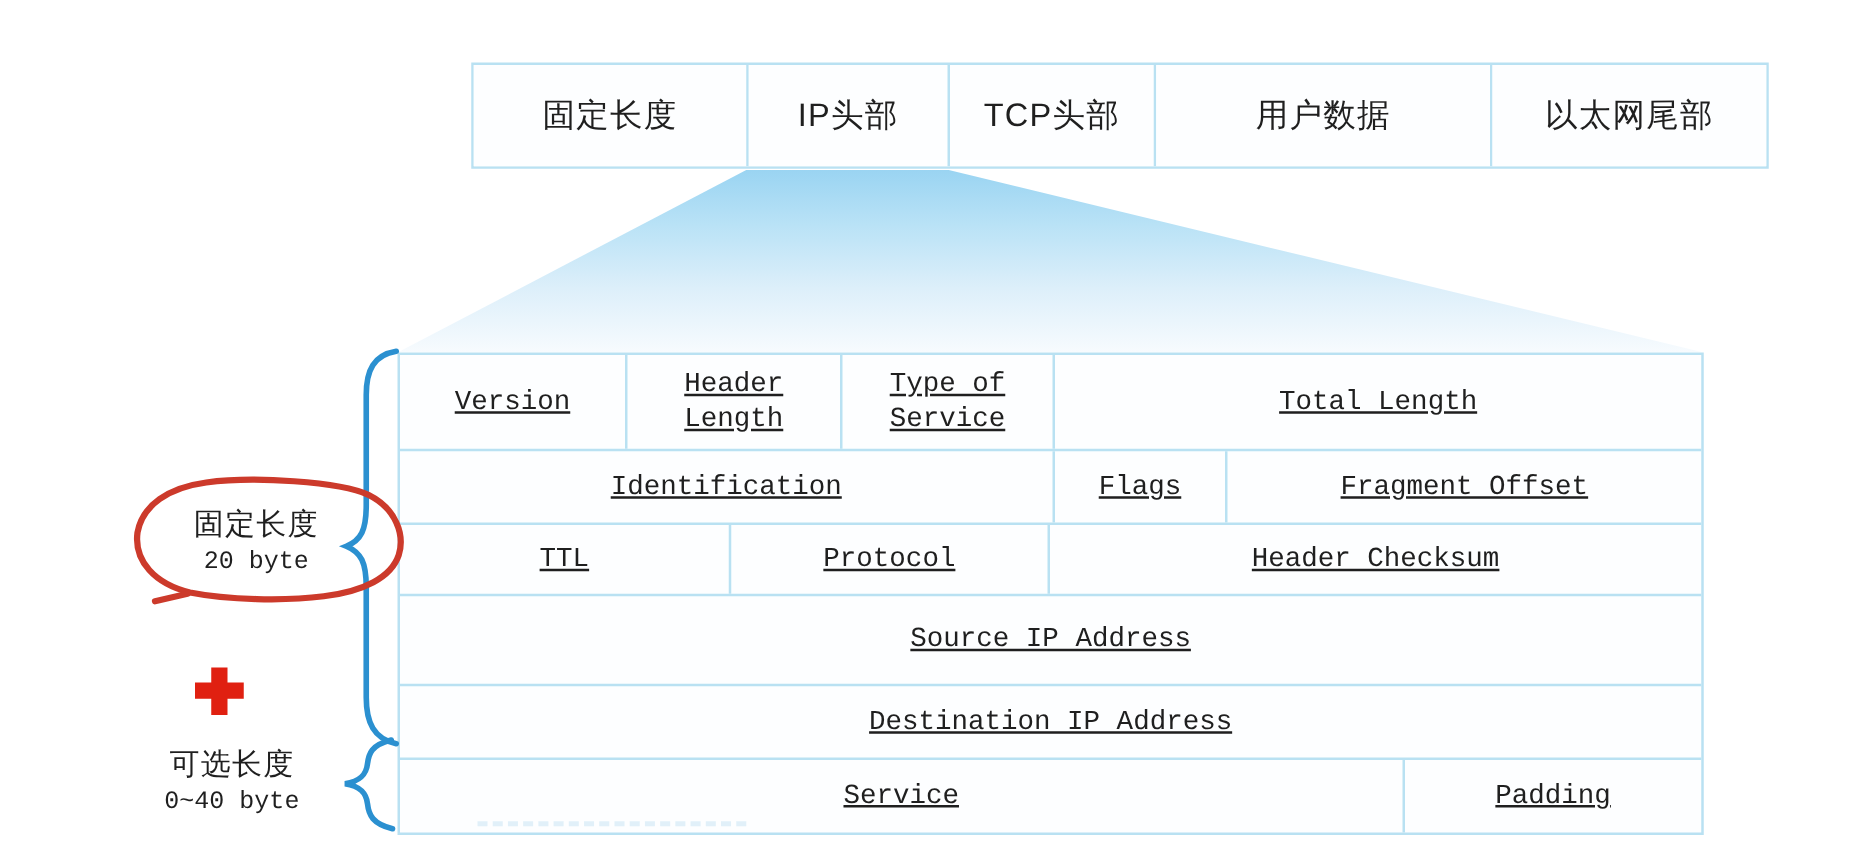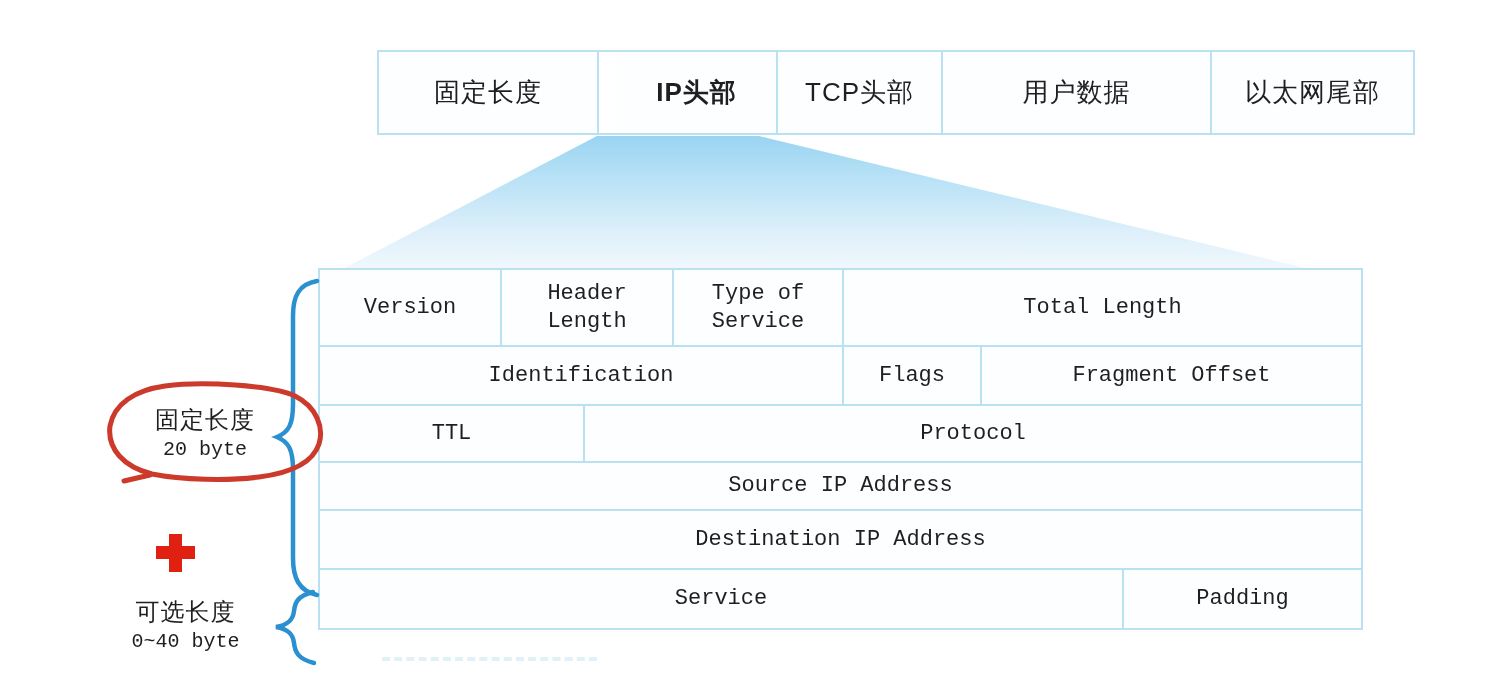--- a/index.html
+++ b/index.html
@@ -14,33 +14,33 @@
     position:absolute;left:377px;top:50px;width:1038px;height:85px;
     display:flex;box-sizing:border-box;
     border:2px solid var(--border,#b9e1f2);background:#fff;
   }
   .fcell{
     box-sizing:border-box;display:flex;align-items:center;justify-content:center;
     border-right:2px solid var(--border,#b9e1f2);
     font-size:26px;letter-spacing:1px;white-space:nowrap;background:#fdfeff;
   }
   .fcell:last-child{border-right:none;flex:1;text-align:center;}
-  .fcell.bold{font-weight:bold;margin-left:18px;}
+  .fcell.bold{font-weight:normal;}
 
   
   .funnel{
     position:absolute;left:318px;top:136px;width:1045px;height:146px;
     background:linear-gradient(180deg,#9ad4f2 0%,#b9e2f6 30%,#ddeffa 65%,#f7fbfe 100%);
     clip-path:polygon(279px 0px, 441px 0px, 100% 100%, 0% 100%);
   }
 
   
   .ip-table{
-    position:absolute;left:318px;top:268px;width:1045px;
-    box-sizing:border-box;border:2px solid var(--border,#b9e1f2);background:#fdfeff;
+    position:absolute;left:318px;top:282px;width:1045px;
+    box-sizing:border-box;border:2px solid var(--border,#b9e1f2);background:#fdfeff;text-decoration:underline;
   }
   .trow{display:flex;box-sizing:border-box;border-bottom:2px solid var(--border,#b9e1f2);}
   .trow:last-child{border-bottom:none;}
   .tcell{
     box-sizing:border-box;display:flex;align-items:center;justify-content:center;
     border-right:2px solid var(--border,#b9e1f2);
     font-family:"Liberation Mono","DejaVu Sans Mono",monospace;
     font-size:22px;line-height:1.25;text-align:center;white-space:pre-line;
   }
   .tcell:last-child{border-right:none;flex:1;}
@@ -86,22 +86,23 @@
       <div class="tcell">Total Length</div>
     </div>
     <div class="trow" style="height:59px">
       <div class="tcell" style="width:524px">Identification</div>
       <div class="tcell" style="width:138px">Flags</div>
       <div class="tcell">Fragment Offset</div>
     </div>
     <div class="trow" style="height:57px">
       <div class="tcell" style="width:265px">TTL</div>
       <div class="tcell" style="width:255px">Protocol</div>
+      <div class="tcell">Header Checksum</div>
     </div>
-    <div class="trow" style="height:48px">
+    <div class="trow" style="height:72px">
       <div class="tcell">Source IP Address</div>
     </div>
     <div class="trow" style="height:59px">
       <div class="tcell">Destination IP Address</div>
     </div>
     <div class="trow" style="height:58px">
       <div class="tcell" style="width:804px">Service</div>
       <div class="tcell">Padding</div>
     </div>
   </div>

